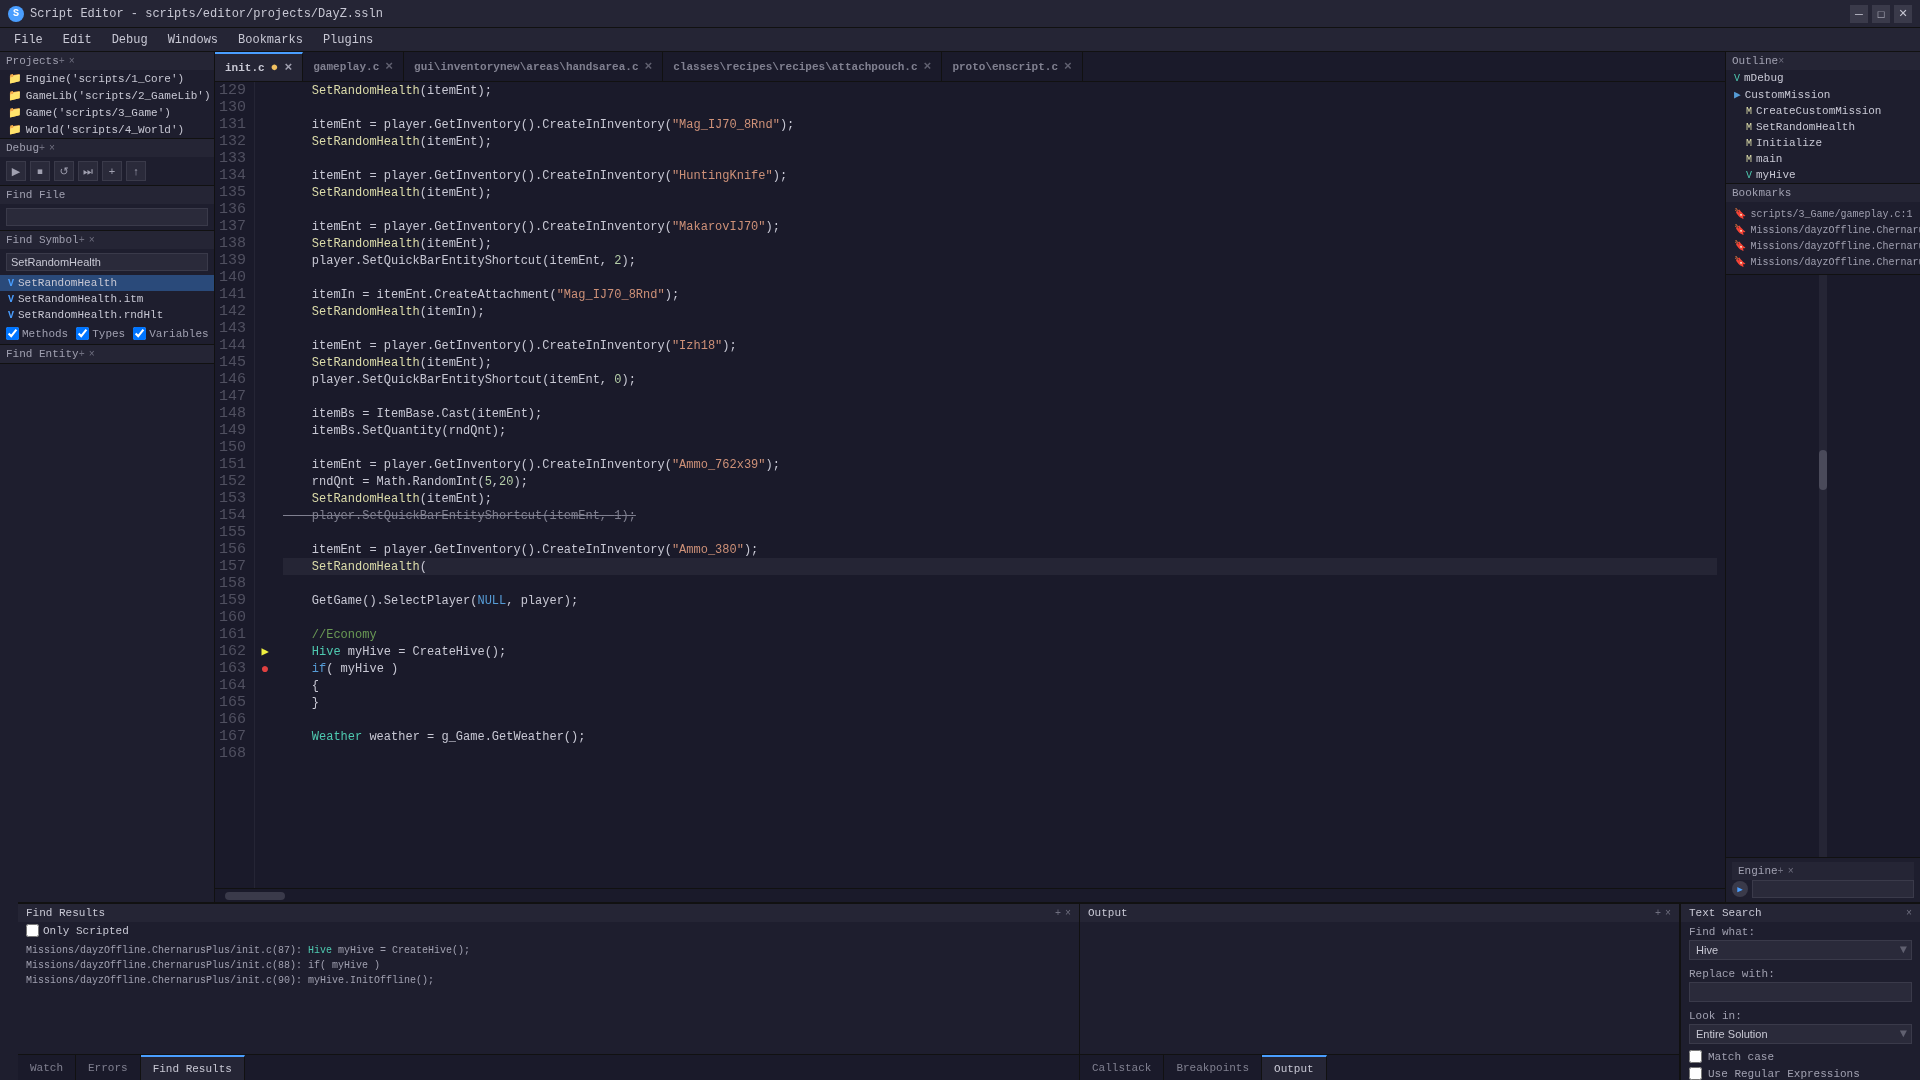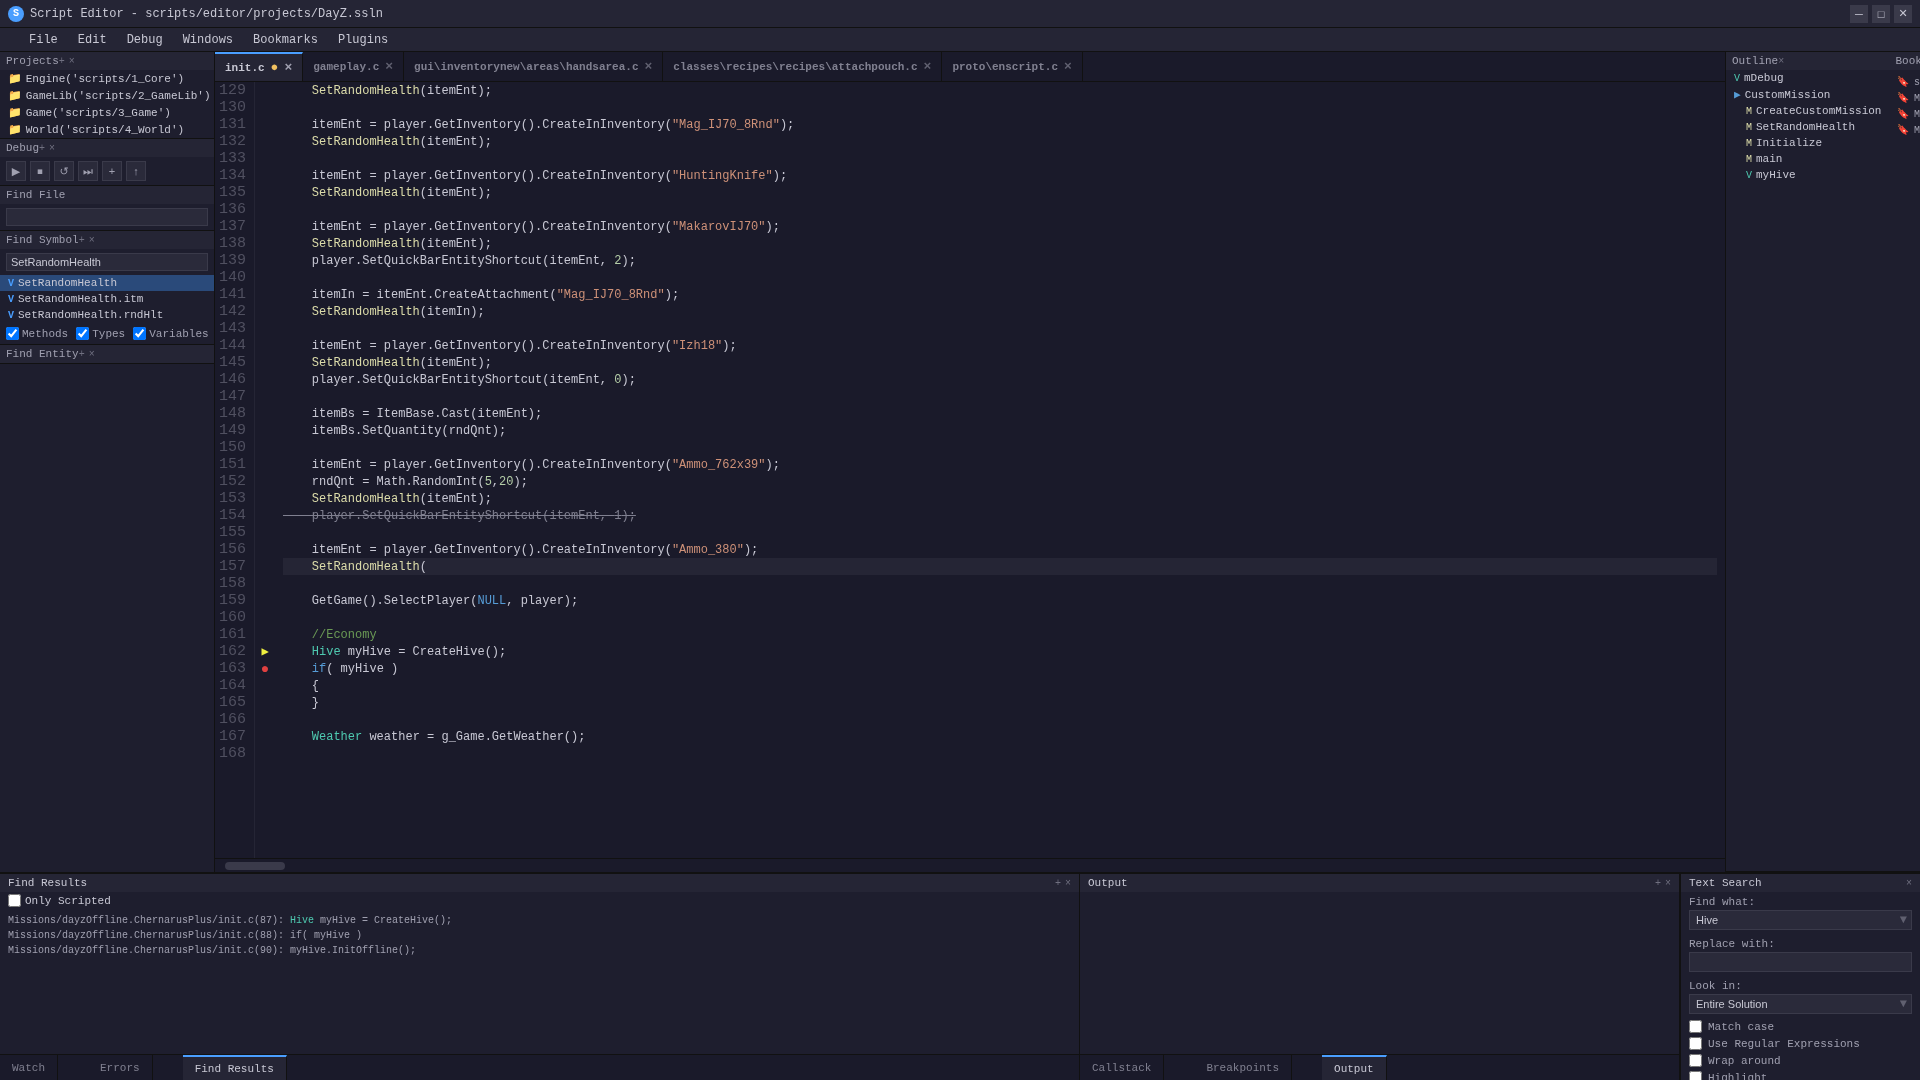--- a/index.html
+++ b/index.html
@@ -42,21 +42,21 @@
       display: flex; align-items: center; justify-content: center;
       font-size: 11px;
     }
 
     
     .menu-bar {
       background: #252535;
       height: 24px;
       display: flex;
       align-items: center;
-      padding: 0 19px;
+      padding: 0 4px;
       border-bottom: 1px solid #111;
       flex-shrink: 0;
     }
     .menu-item {
       padding: 2px 10px;
       color: #c8c8d4;
       cursor: pointer;
       font-size: 12px;
     }
 
@@ -277,21 +277,21 @@
       width: 60px;
       margin-left: 10px;
     }
 
     
     .right-panel {
       width: 195px;
       background: #1e1e2e;
       border-left: 1px solid #111;
       display: flex;
-      flex-direction: row;
+      flex-direction: column;
       flex-shrink: 0;
     }
 
     .outline-item {
       display: flex;
       align-items: center;
       padding: 2px 8px;
       cursor: pointer;
       font-size: 11px;
     }
@@ -355,24 +355,25 @@
       flex: 1;
       background: #2a2a3a;
       border: 1px solid #3a3a4a;
       color: #c8c8d4;
       padding: 2px 4px;
       font-size: 11px;
     }
 
     
     .bottom-area {
-      height: 208px;
+      height: 178px;
       display: flex;
       border-top: 2px solid #111;
       flex-shrink: 0;
+      margin-left: 18px;
     }
 
     .find-results-panel {
       flex: 1;
       background: #1e1e2e;
       border-right: 1px solid #111;
       display: flex;
       flex-direction: column;
     }
     .find-results-header {
@@ -419,21 +420,20 @@
     }
 
     
     .bottom-tabs {
       display: flex;
       background: #1a1a2a;
       border-top: 1px solid #111;
       height: 26px;
       align-items: stretch;
       flex-shrink: 0;
-      gap: 30px;
     }
     .bottom-tab {
       padding: 0 12px;
       display: flex;
       align-items: center;
       cursor: pointer;
       font-size: 11px;
       color: #808090;
       border-right: 1px solid #111;
     }

